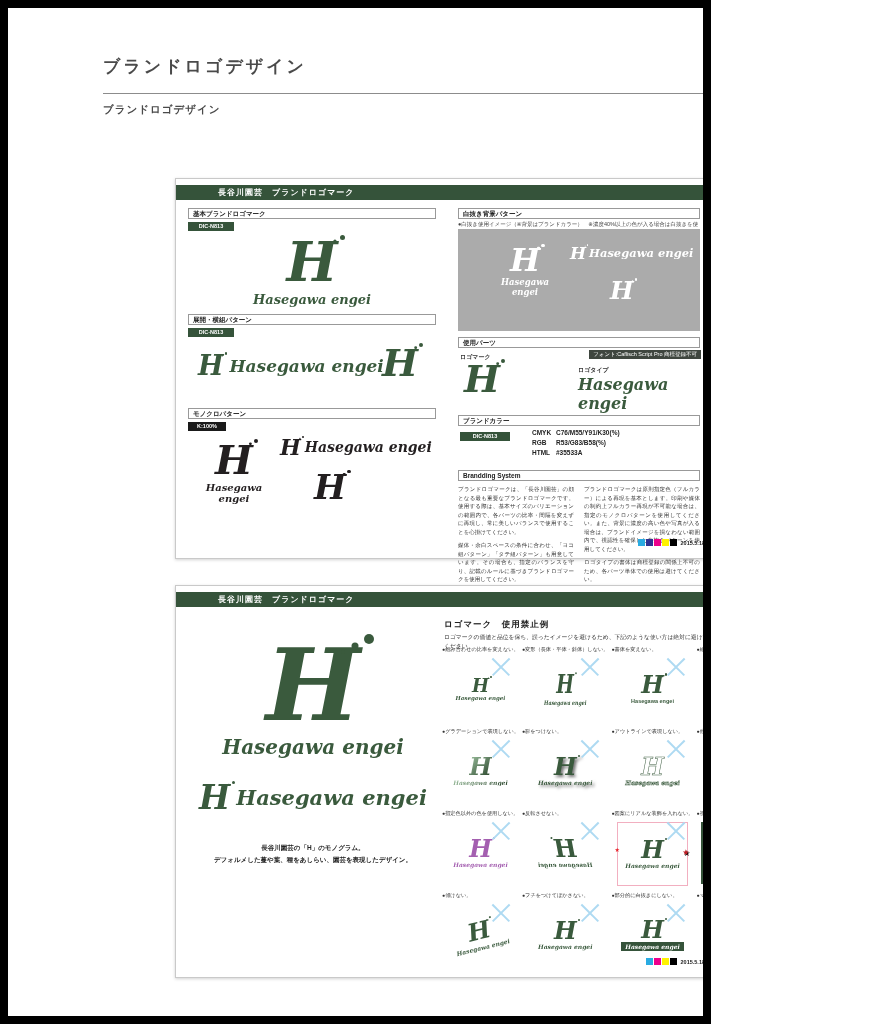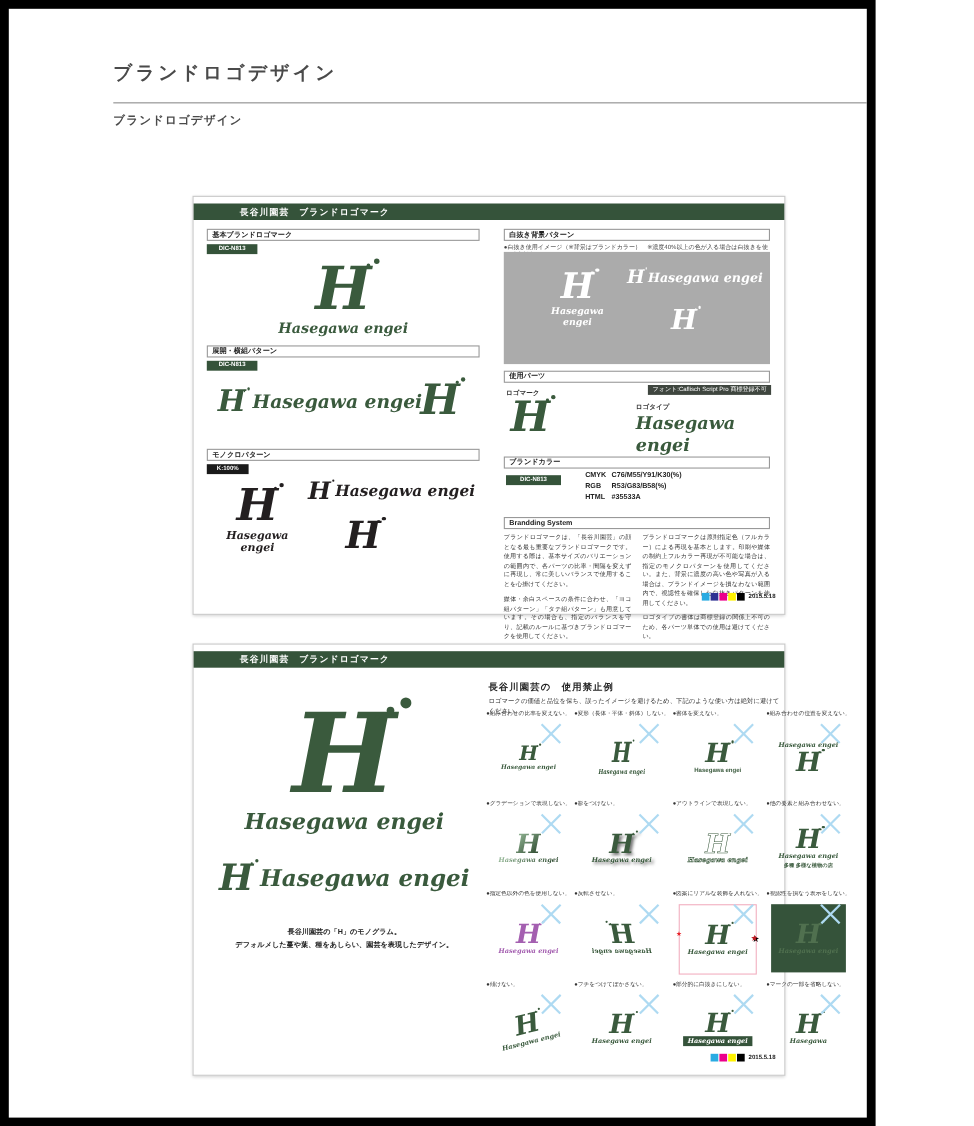--- a/index.html
+++ b/index.html
@@ -1,16 +1,16 @@
 <!DOCTYPE html>
 <html><head>
 <meta charset="utf-8">
 <style>
   html,body{margin:0;padding:0;background:#fff;}
-  .frame{position:relative;width:796px;height:1024px;box-sizing:border-box;border:8px solid #000;background:#fff;overflow:hidden;font-family:"Liberation Sans","DejaVu Sans",sans-serif;}
+  .frame{position:relative;width:711px;height:1024px;box-sizing:border-box;border:8px solid #000;background:#fff;overflow:hidden;font-family:"Liberation Sans","DejaVu Sans",sans-serif;}
   .abs{position:absolute;}
 
   
   .page-title{left:95px;top:47px;font-size:17px;font-weight:bold;color:#4a4a4a;letter-spacing:3px;}
   .rule{left:95px;top:85px;width:689px;height:1px;background:#8c8c8c;}
   .page-sub{left:95px;top:95px;font-size:10.5px;font-weight:bold;color:#4a4a4a;letter-spacing:1px;}
 
   
   .sheet{position:absolute;left:167px;width:537px;background:#fff;border:1px solid #c9c9c9;box-shadow:0 1px 3px rgba(0,0,0,.18);}
   #sheet1{top:170px;height:379px;}
@@ -226,21 +226,21 @@
       <span class="lt">Hasegawa engei</span>
     </div>
     <div class="abs big-h">
       <span class="hm">H</span><span class="lt">Hasegawa engei</span>
     </div>
     <div class="abs desc">
       <div>長谷川園芸の「H」のモノグラム。</div>
       <div>デフォルメした蔓や葉、種をあしらい、園芸を表現したデザイン。</div>
     </div>
 
-    <div class="abs ptitle">長谷川園芸の　使用禁止例</div>
+    <div class="abs ptitle">ロゴマーク　使用禁止例</div>
     <div class="abs pnote">ロゴマークの価値と品位を保ち、誤ったイメージを避けるため、下記のような使い方は絶対に避けてください。</div>
 
     <div class="grid">
 
       <div class="cell v0">
         <div class="cap">●組み合わせの比率を変えない。</div>
         <div class="art">
             <div class="art-in">
           <span class="hm">H</span>
           <span class="lt">Hasegawa engei</span>

